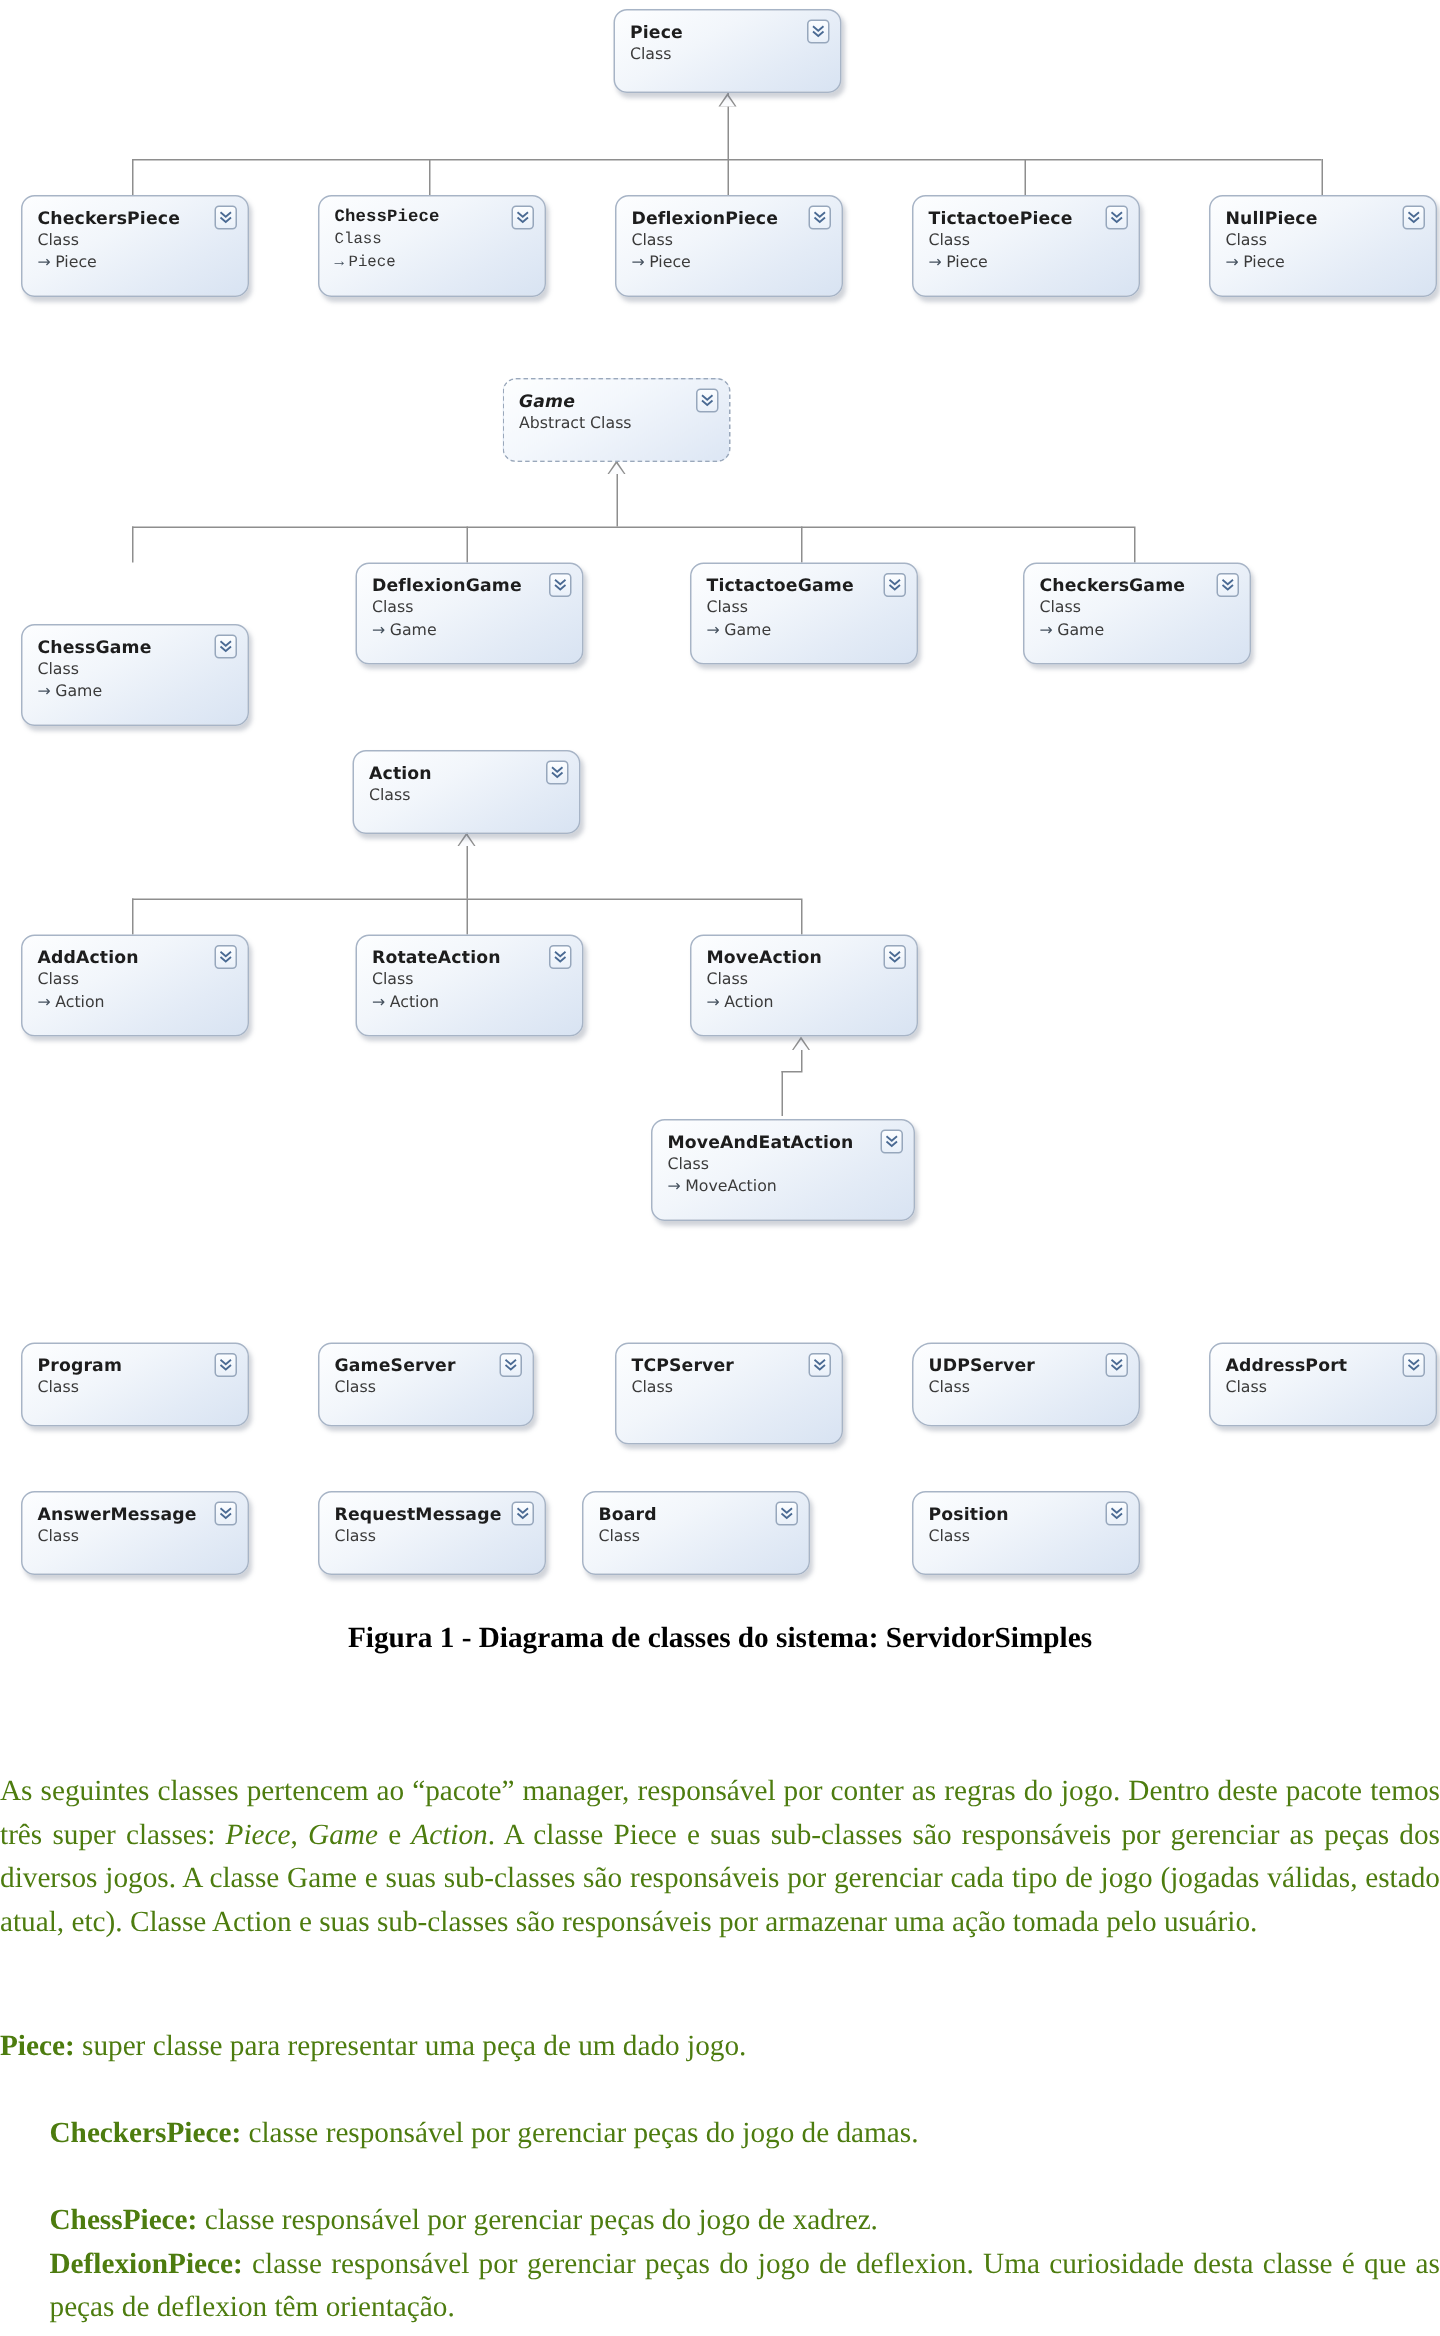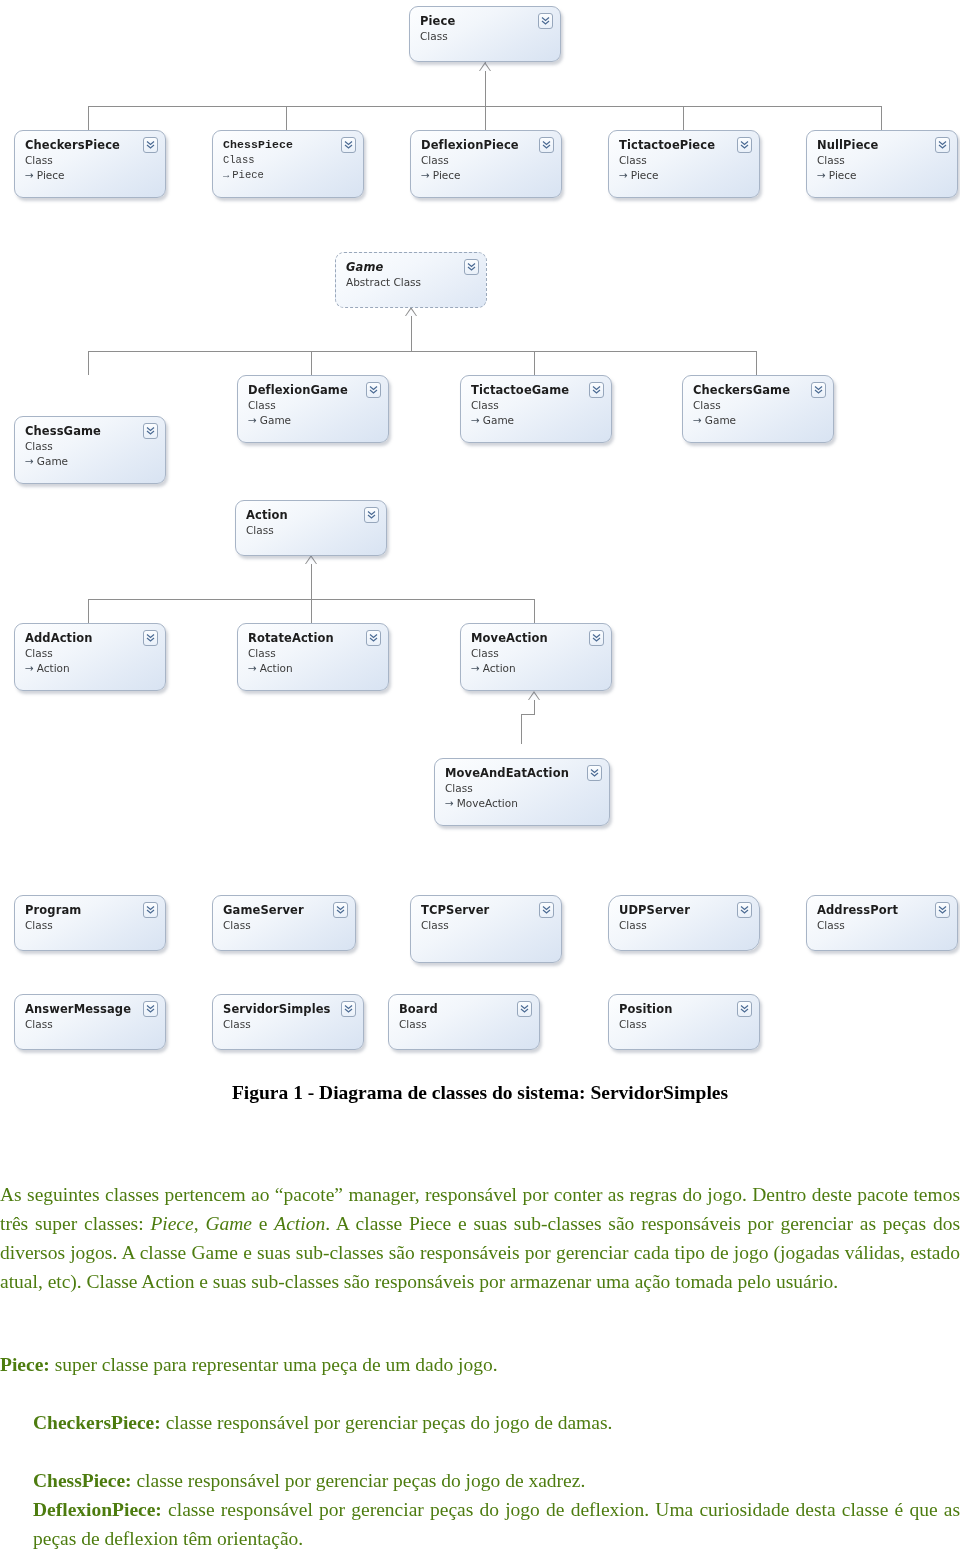--- a/index.html
+++ b/index.html
@@ -289,21 +289,21 @@
     <div class="uml-stereo">Class</div>
     <div class="uml-base"><span class="arrowglyph">→</span><span>Action</span></div>
     <div class="collapse-badge">
       <svg width="9" height="10" viewBox="0 0 9 10">
           <path d="M1 1.5 L4.5 4.5 L8 1.5" fill="none" stroke="#4a6a93" stroke-width="1.2"></path>
           <path d="M1 5 L4.5 8 L8 5" fill="none" stroke="#4a6a93" stroke-width="1.2"></path>
         </svg>
     </div>
   </div>
 
-  <div class="uml-box" style="left:434px;top:746px;width:176px;height:68px;margin-top:12px;">
+  <div class="uml-box" style="left:434px;top:746px;width:176px;height:68px;">
     <div class="uml-name">MoveAndEatAction</div>
     <div class="uml-stereo">Class</div>
     <div class="uml-base"><span class="arrowglyph">→</span><span>MoveAction</span></div>
     <div class="collapse-badge">
       <svg width="9" height="10" viewBox="0 0 9 10">
           <path d="M1 1.5 L4.5 4.5 L8 1.5" fill="none" stroke="#4a6a93" stroke-width="1.2"></path>
           <path d="M1 5 L4.5 8 L8 5" fill="none" stroke="#4a6a93" stroke-width="1.2"></path>
         </svg>
     </div>
   </div>
@@ -368,21 +368,21 @@
     <div class="uml-stereo">Class</div>
     <div class="collapse-badge">
       <svg width="9" height="10" viewBox="0 0 9 10">
           <path d="M1 1.5 L4.5 4.5 L8 1.5" fill="none" stroke="#4a6a93" stroke-width="1.2"></path>
           <path d="M1 5 L4.5 8 L8 5" fill="none" stroke="#4a6a93" stroke-width="1.2"></path>
         </svg>
     </div>
   </div>
 
   <div class="uml-box" style="left:212px;top:994px;width:152px;height:56px;">
-    <div class="uml-name">ServidorSimples</div>
+    <div class="uml-name">RequestMessage</div>
     <div class="uml-stereo">Class</div>
     <div class="collapse-badge">
       <svg width="9" height="10" viewBox="0 0 9 10">
           <path d="M1 1.5 L4.5 4.5 L8 1.5" fill="none" stroke="#4a6a93" stroke-width="1.2"></path>
           <path d="M1 5 L4.5 8 L8 5" fill="none" stroke="#4a6a93" stroke-width="1.2"></path>
         </svg>
     </div>
   </div>
 
   <div class="uml-box" style="left:388px;top:994px;width:152px;height:56px;">

